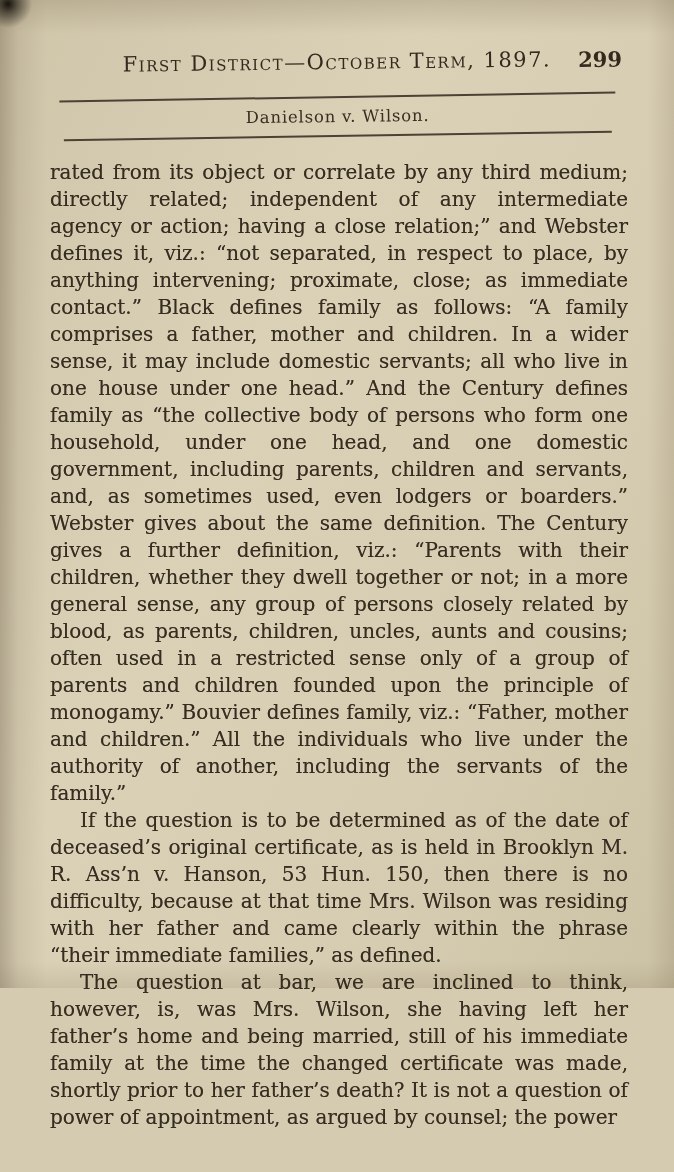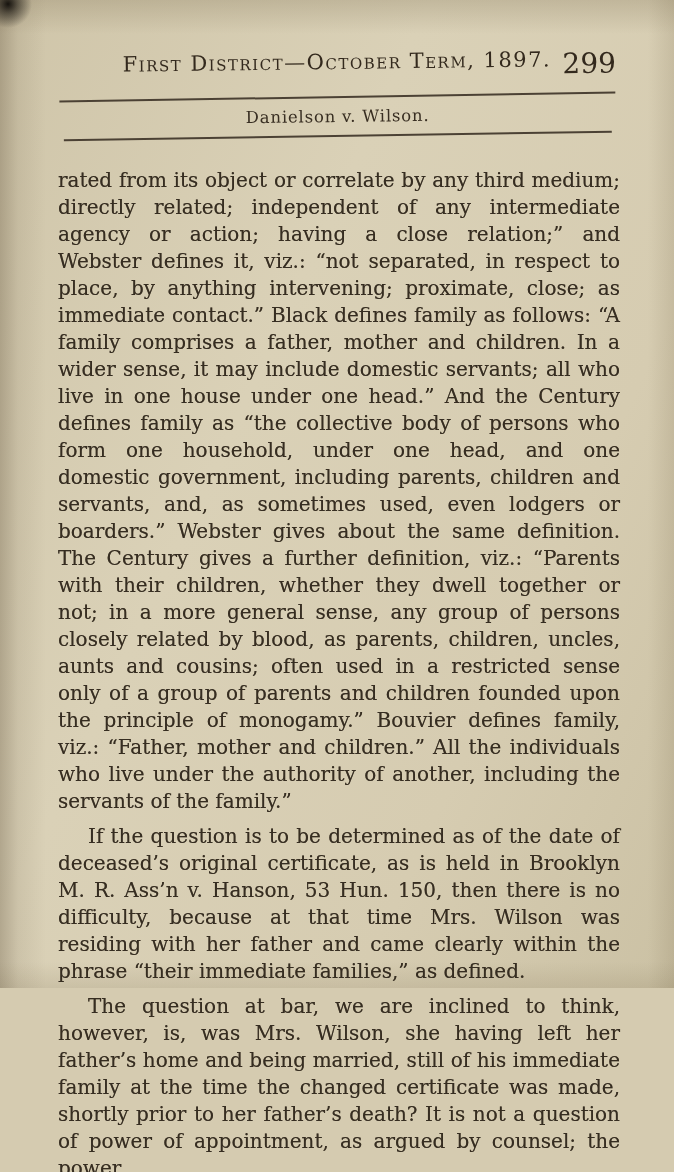--- a/index.html
+++ b/index.html
@@ -35,23 +35,24 @@
   .running-head {
     text-align: center;
     font-variant: small-caps;
     font-size: 21px;
     letter-spacing: 1.5px;
     color: #33291d;
   }
   .page-number {
     position: absolute;
     top: 50px;
-    right: 58px;
-    font-size: 28px;
+    right: 52px;
+    font-size: 21px;
     color: #33291d;
+    font-weight: bold;
   }
   .rule {
     height: 2px;
     background: #4b4134;
     border: none;
     margin: 0 auto;
   }
   .rule-top {
     width: 556px;
     margin-top: 22px;
@@ -72,21 +73,21 @@
   }
   .body-text {
     padding: 22px 46px 0 50px;
     text-align: justify;
     font-size: 20px;
     line-height: 27px;
     color: #362d21;
     text-shadow: 0 0 0.4px rgba(54,45,33,0.55);
   }
   .body-text p {
-    margin: 8px;
+    margin: 0;
   }
   .body-text p.indented {
     text-indent: 30px;
   }
 </style>
 </head>
 <body>
 
 <div class="page">
 

